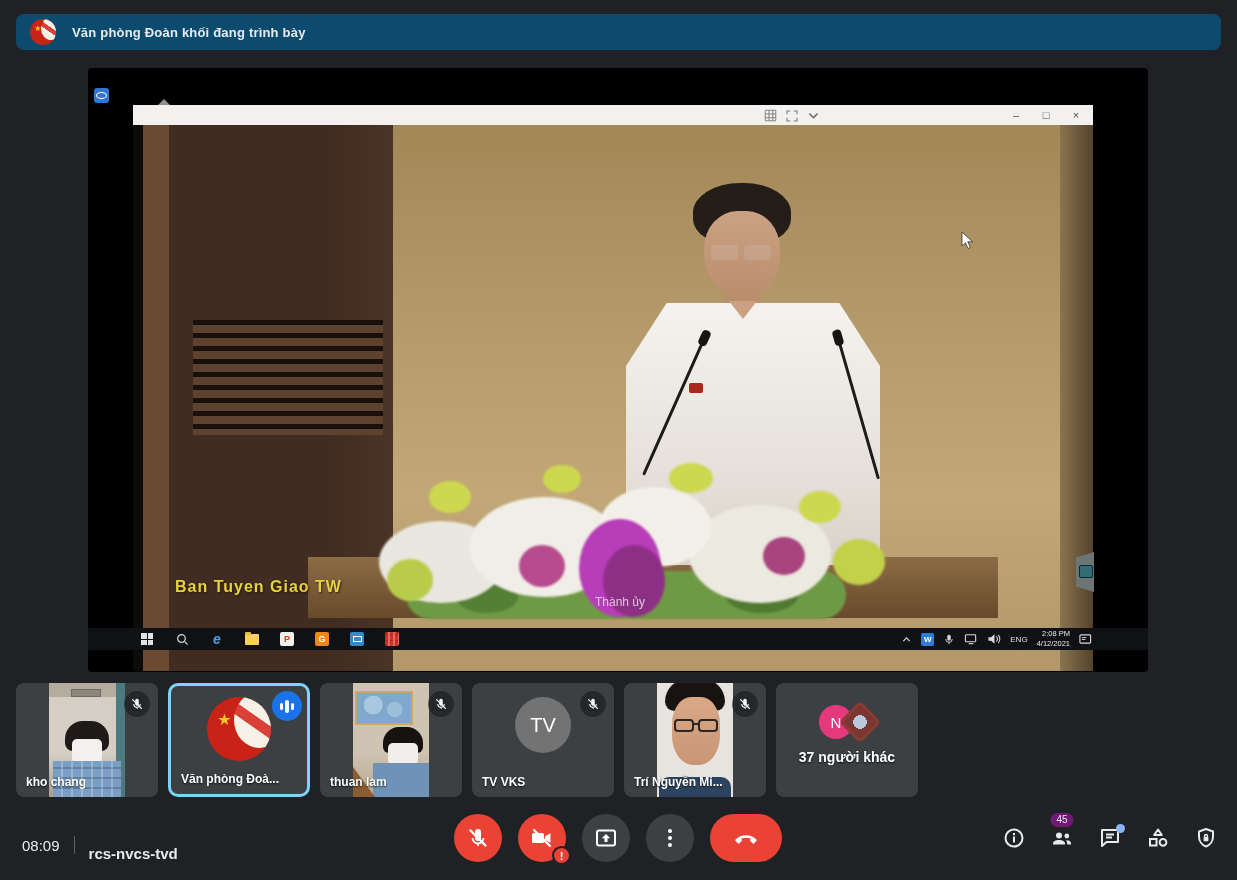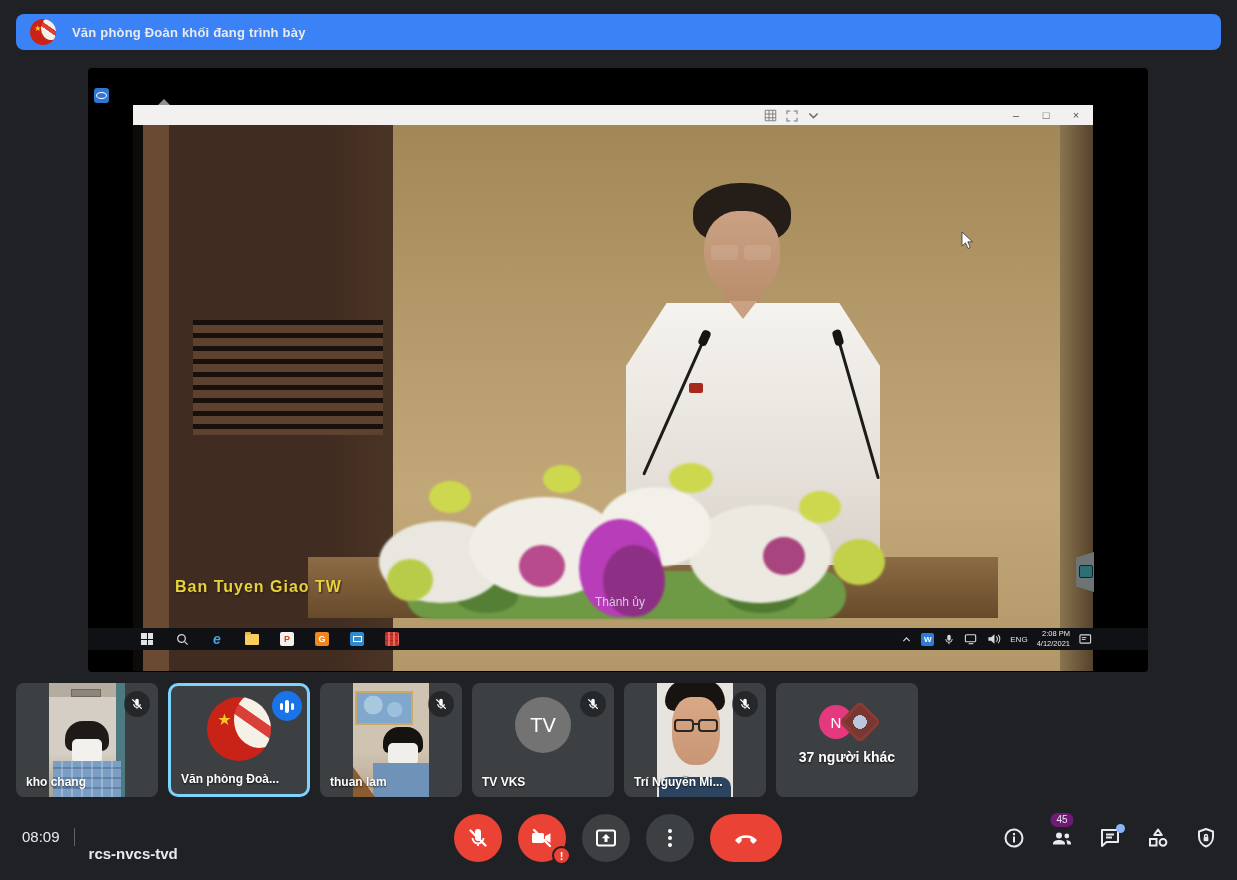--- a/index.html
+++ b/index.html
@@ -1,20 +1,20 @@
 <!DOCTYPE html>
 <html><head>
 <meta charset="utf-8">
 <style>
   * { margin:0; padding:0; box-sizing:border-box; }
   html,body { background:#151618; }
   .app{position:relative;width:1237px;height:880px;background:#202124;font-family:"Liberation Sans",sans-serif;overflow:hidden;}
 
   
-  .banner{position:absolute;left:16px;top:14px;width:1205px;height:36px;background:#3b82f6;border-radius:8px;display:flex;align-items:center;padding-left:14px;}
+  .banner{position:absolute;left:16px;top:14px;width:1205px;height:36px;background:#0c4a6e;border-radius:8px;display:flex;align-items:center;padding-left:14px;}
   .banner-text{color:#e8eaed;font-size:13px;font-weight:700;margin-left:16px;letter-spacing:.2px;}
 
   
   .logo-avatar{position:relative;border-radius:50%;background:#c92318;overflow:hidden;flex:none;}
   .logo-avatar::before{content:"";position:absolute;right:-22%;top:-8%;width:80%;height:88%;border-radius:50%;
     background:linear-gradient(215deg,#f6f1e6 48%,#d84038 49% 62%,#f6f1e6 63%);}
   .logo-avatar::after{content:"★";position:absolute;left:16%;top:20%;color:#f8c822;}
   .logo-26{width:26px;height:26px;} .logo-26::after{font-size:8px;}
   .logo-64{width:64px;height:64px;} .logo-64::after{font-size:16px;}
 
@@ -93,21 +93,21 @@
   .avatar-circle{position:absolute;border-radius:50%;display:flex;align-items:center;justify-content:center;color:#fff;font-weight:500;}
   .photo-avatar{position:absolute;left:47px;top:18px;width:48px;height:48px;border-radius:50%;
     background:radial-gradient(circle at 50% 20%,#e8ecf2 0 24%,transparent 25%),
       radial-gradient(circle at 38% 60%,#3f68a0 0 15%,transparent 16%),
       radial-gradient(circle at 64% 58%,#32578c 0 13%,transparent 14%),
       linear-gradient(165deg,#bed3e8 0%,#93b86c 38%,#5d8a42 72%,#7aa258 100%);}
   .overflow-avatars{position:absolute;left:0;top:22px;width:100%;display:flex;justify-content:center;align-items:center;}
   .diamond{width:30px;height:30px;transform:rotate(45deg);background:radial-gradient(circle,#b9c8da 0 40%,#7a3630 41%);border:3px solid #8c3a32;border-radius:5px;margin-left:-8px;}
 
   
-  .meet-info{position:absolute;left:22px;top:828px;display:flex;color:#e8eaed;font-size:15px;}
+  .meet-info{position:absolute;left:22px;top:828px;display:flex;align-items:center;color:#e8eaed;font-size:15px;}
   .meet-info .divider{width:1px;height:18px;background:#5f6368;margin:0 14px;}
   .meet-code{font-weight:700;margin-top:17px;}
   .center-controls{position:absolute;left:454px;top:814px;display:flex;gap:16px;align-items:center;}
   .ctl{position:relative;width:48px;height:48px;border-radius:50%;background:#3c4043;display:flex;align-items:center;justify-content:center;cursor:pointer;flex:none;}
   .ctl.red{background:#ea4335;}
   .ctl.end{width:72px;border-radius:26px;}
   .alert-badge{position:absolute;right:-5px;bottom:-3px;width:19px;height:19px;border-radius:50%;background:#ea4335;border:2px solid #202124;color:#fff;font-size:11px;font-weight:700;display:flex;align-items:center;justify-content:center;}
   .right-controls{position:absolute;right:19px;top:826px;display:flex;gap:24px;align-items:center;}
   .rc{position:relative;width:24px;height:24px;cursor:pointer;flex:none;}
   .count-badge{position:absolute;top:-13px;left:50%;transform:translateX(-50%);background:#701a75;color:#e8eaed;font-size:10px;border-radius:10px;padding:2px 6px;line-height:1;}

